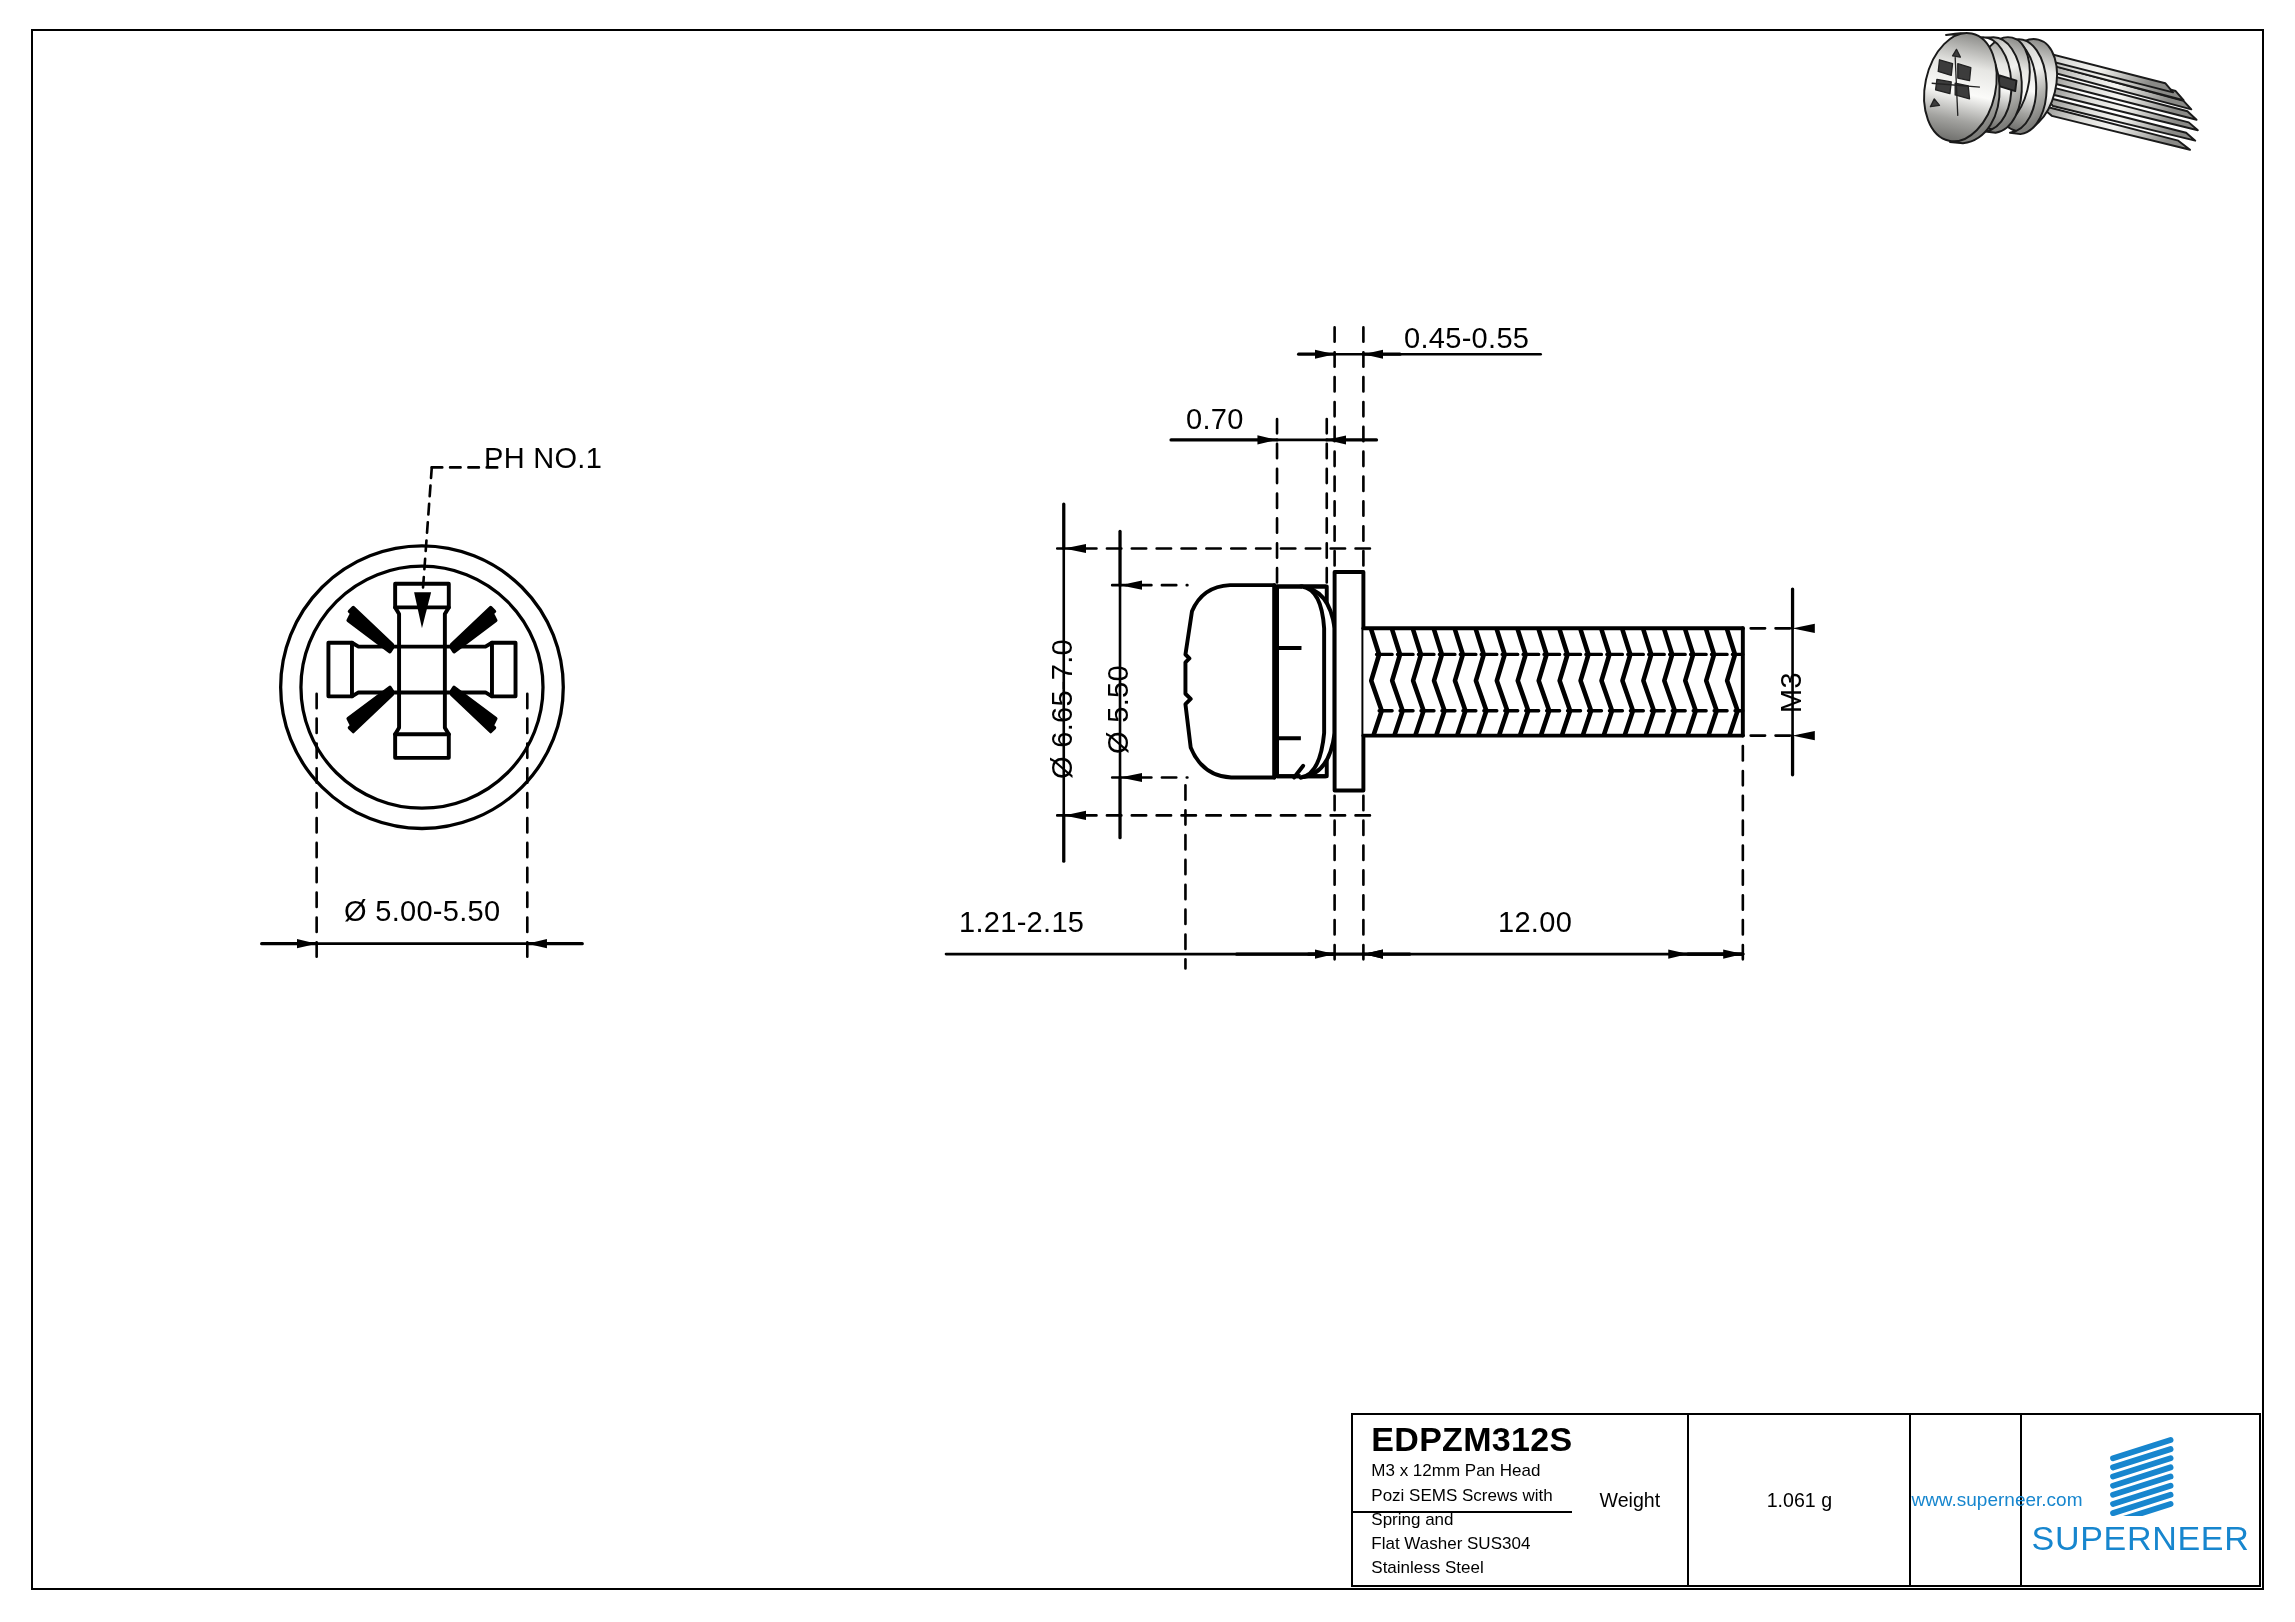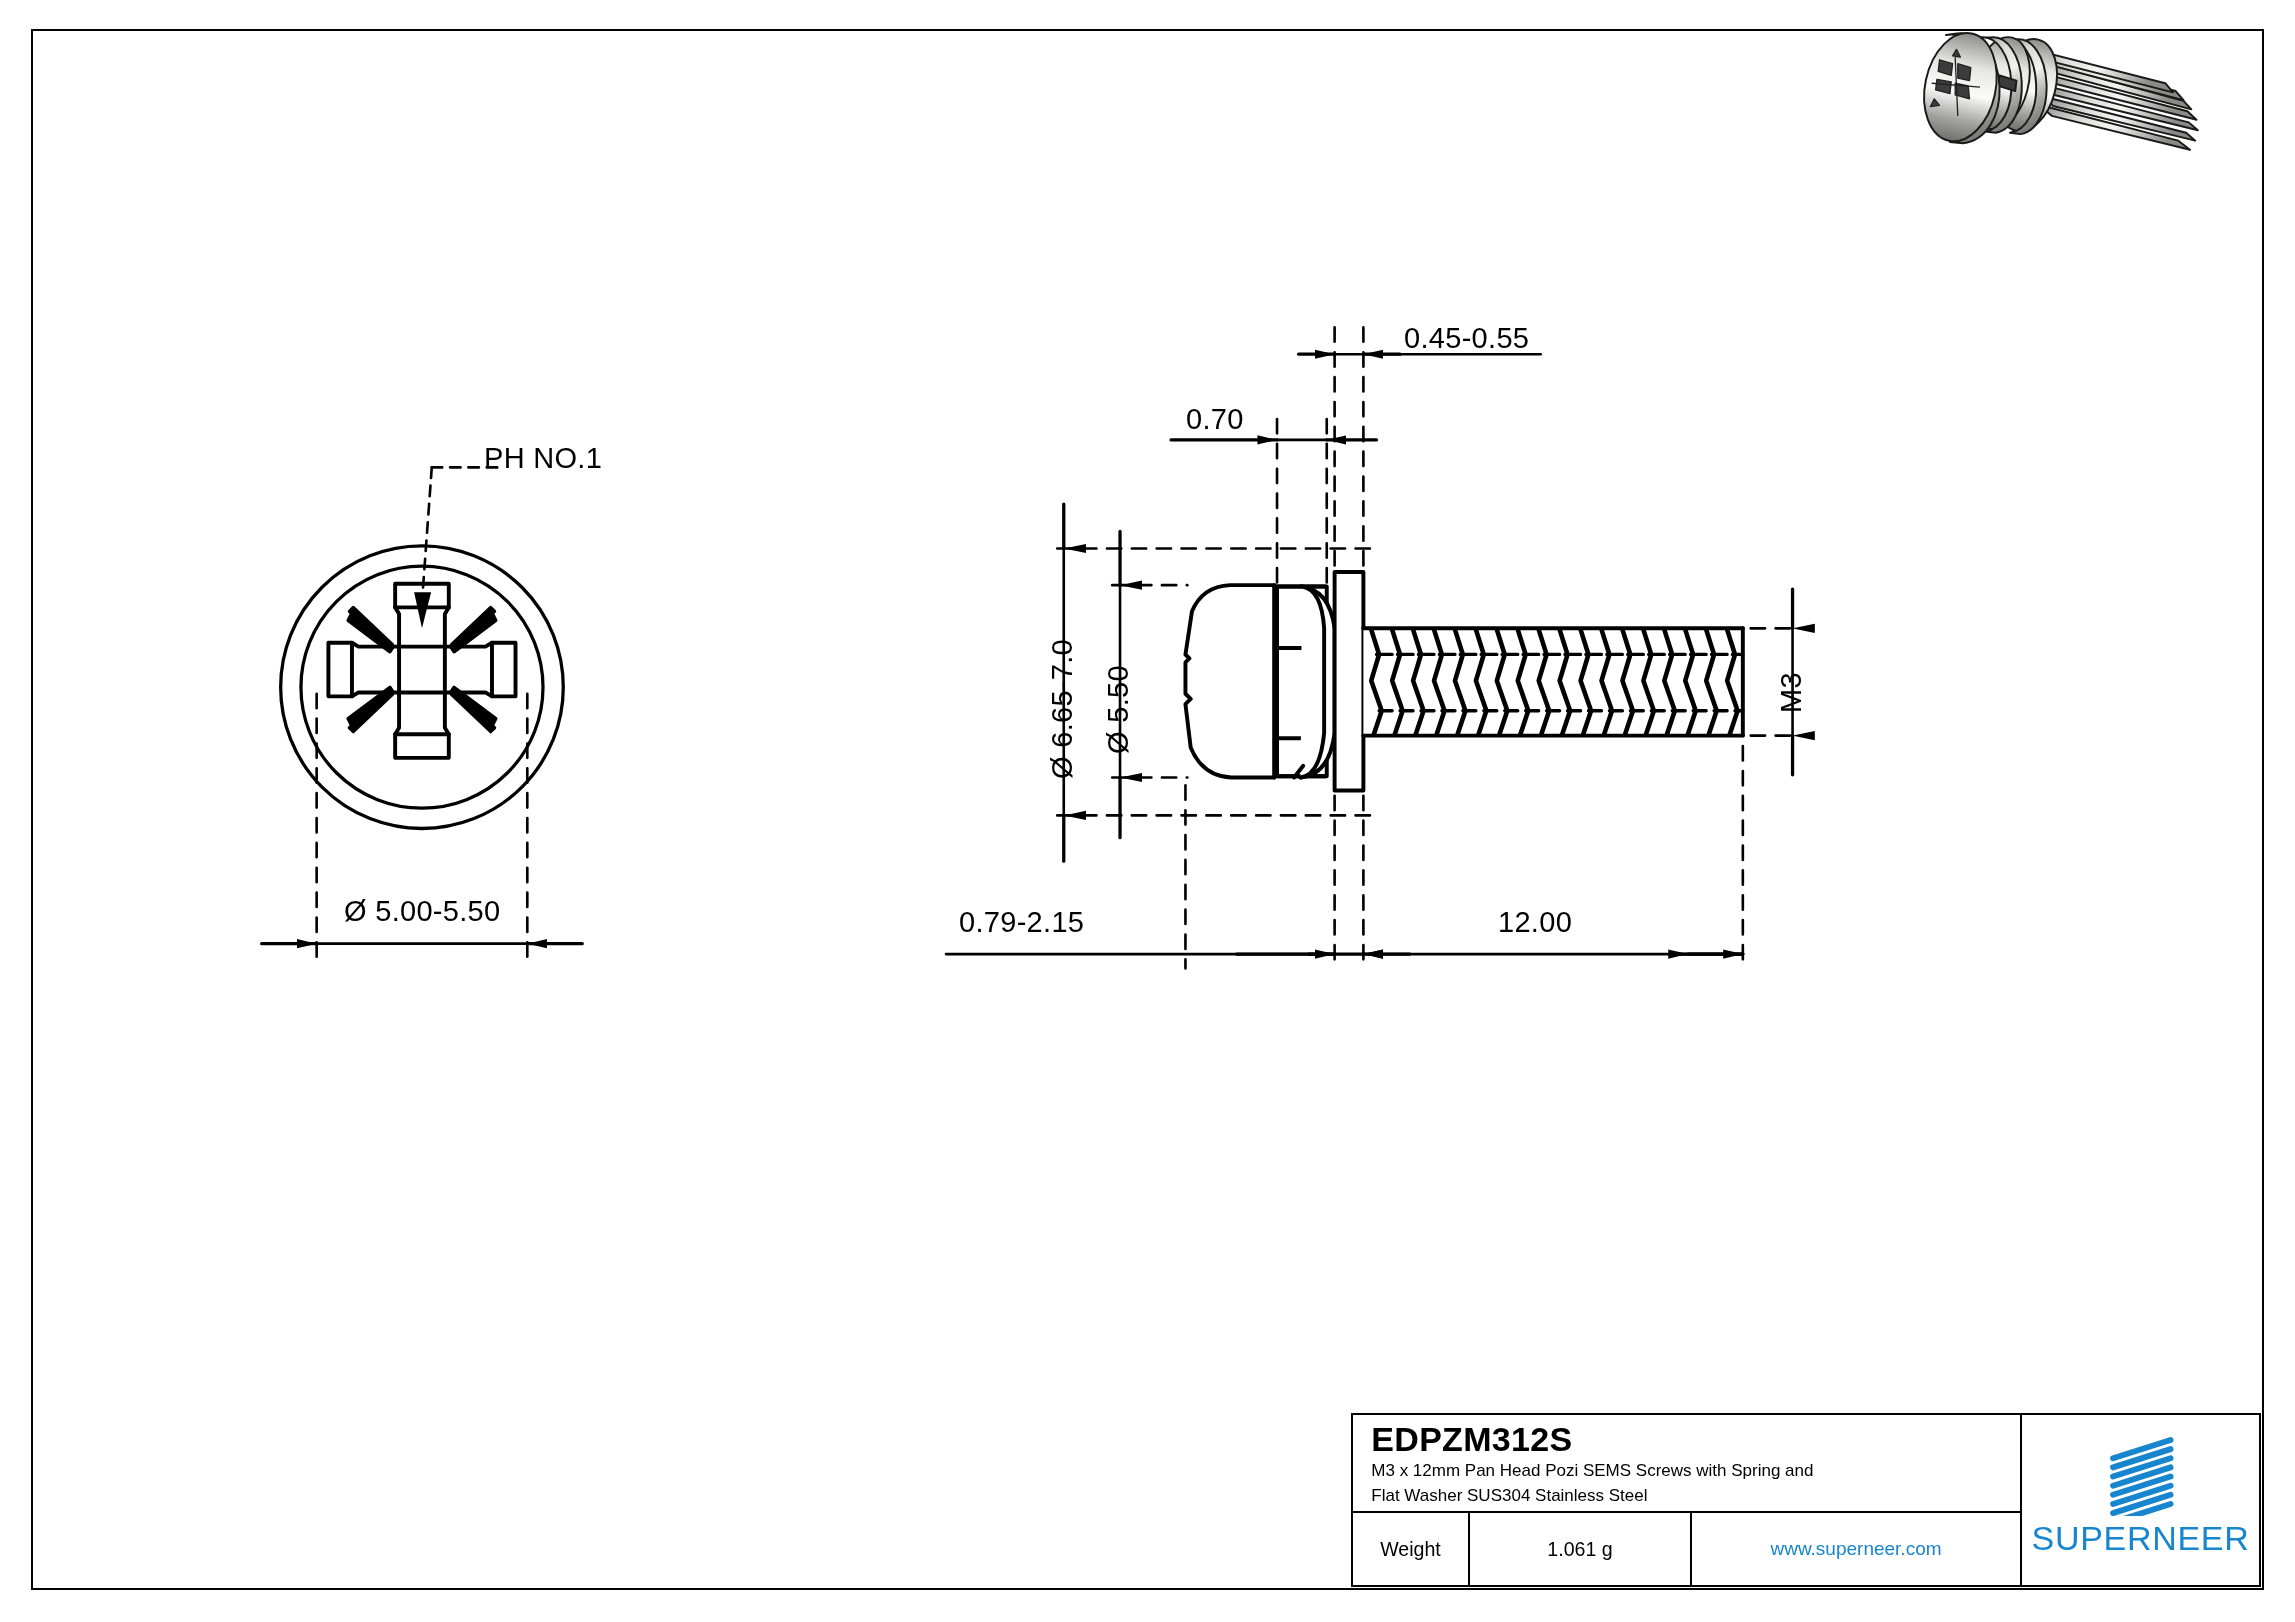--- a/index.html
+++ b/index.html
@@ -8,21 +8,21 @@
   #sheet{position:absolute;left:0;top:0;width:2295px;height:1623px;background:#fff;}
   #frame{position:absolute;left:31px;top:29.4px;width:2233px;height:1561px;
          border:2.6px solid #000;box-sizing:border-box;background:transparent;}
   .svglayer{position:absolute;left:0;top:0;width:2295px;height:1623px;pointer-events:none;}
   .dimtxt{position:absolute;font-size:29px;letter-spacing:0.3px;white-space:nowrap;color:#000;}
   .dimtxt.rot{transform-origin:0 0;transform:rotate(-90deg);}
 
   
   #titleblock{position:absolute;left:1351px;top:1413px;width:910px;height:174px;
               border:2.6px solid #000;box-sizing:border-box;display:flex;background:#fff;}
-  #tb-left{width:669px;display:flex;flex-direction:column;border-right:2.6px solid #000;box-sizing:border-box;}
+  #tb-left{width:669px;display:flex;flex-direction:row;border-right:2.6px solid #000;box-sizing:border-box;}
   #tb-head{height:98px;padding:6.5px 0 0 18.3px;box-sizing:border-box;border-bottom:2.6px solid #000;}
   #tb-partno{font-size:34px;font-weight:bold;line-height:1.0;letter-spacing:0.3px;}
   #tb-desc{font-size:17px;line-height:1.42;margin-top:3.9px;}
   #tb-rows{flex:1;display:flex;flex-direction:column;}
   .tb-row{flex:1;display:flex;}
   .tb-row + .tb-row{border-top:7px solid #14532d;gap:20px;}
   .tb-cell{display:flex;align-items:center;justify-content:center;font-size:19.6px;box-sizing:border-box;}
   .tb-cell + .tb-cell{border-left:2px solid #000;}
   .c-label{width:115px;}
   .c-val1{width:222px;}
@@ -232,21 +232,21 @@
   <div class="dimtxt" style="left:344px; top:895px;">Ø 5.00-5.50</div>
 
   <div class="dimtxt rot" style="left:1046px; top:779px;">Ø 6.65-7.0</div>
 
   <div class="dimtxt rot" style="left:1102px; top:754px;">Ø 5.50</div>
 
   <div class="dimtxt" style="left:1186px; top:403px;">0.70</div>
 
   <div class="dimtxt" style="left:1404px; top:322px;">0.45-0.55</div>
 
-  <div class="dimtxt" style="left:959px; top:906px;">0.79-2.15</div>
+  <div class="dimtxt" style="left:959px; top:906px;">1.21-2.15</div>
 
   <div class="dimtxt" style="left:1498px; top:906px;">12.00</div>
 
   <div class="dimtxt rot" style="left:1775px; top:713px;">M3</div>
 
   <svg id="render3d" viewBox="0 0 560 210" xmlns="http://www.w3.org/2000/svg">
     <g stroke="#1a1a1a" stroke-width="3" stroke-linejoin="round">
 
       <g>
         <path d="M186,133 L400,188 L418,202 L206,150 Z" fill="url(#metalC)"></path>

